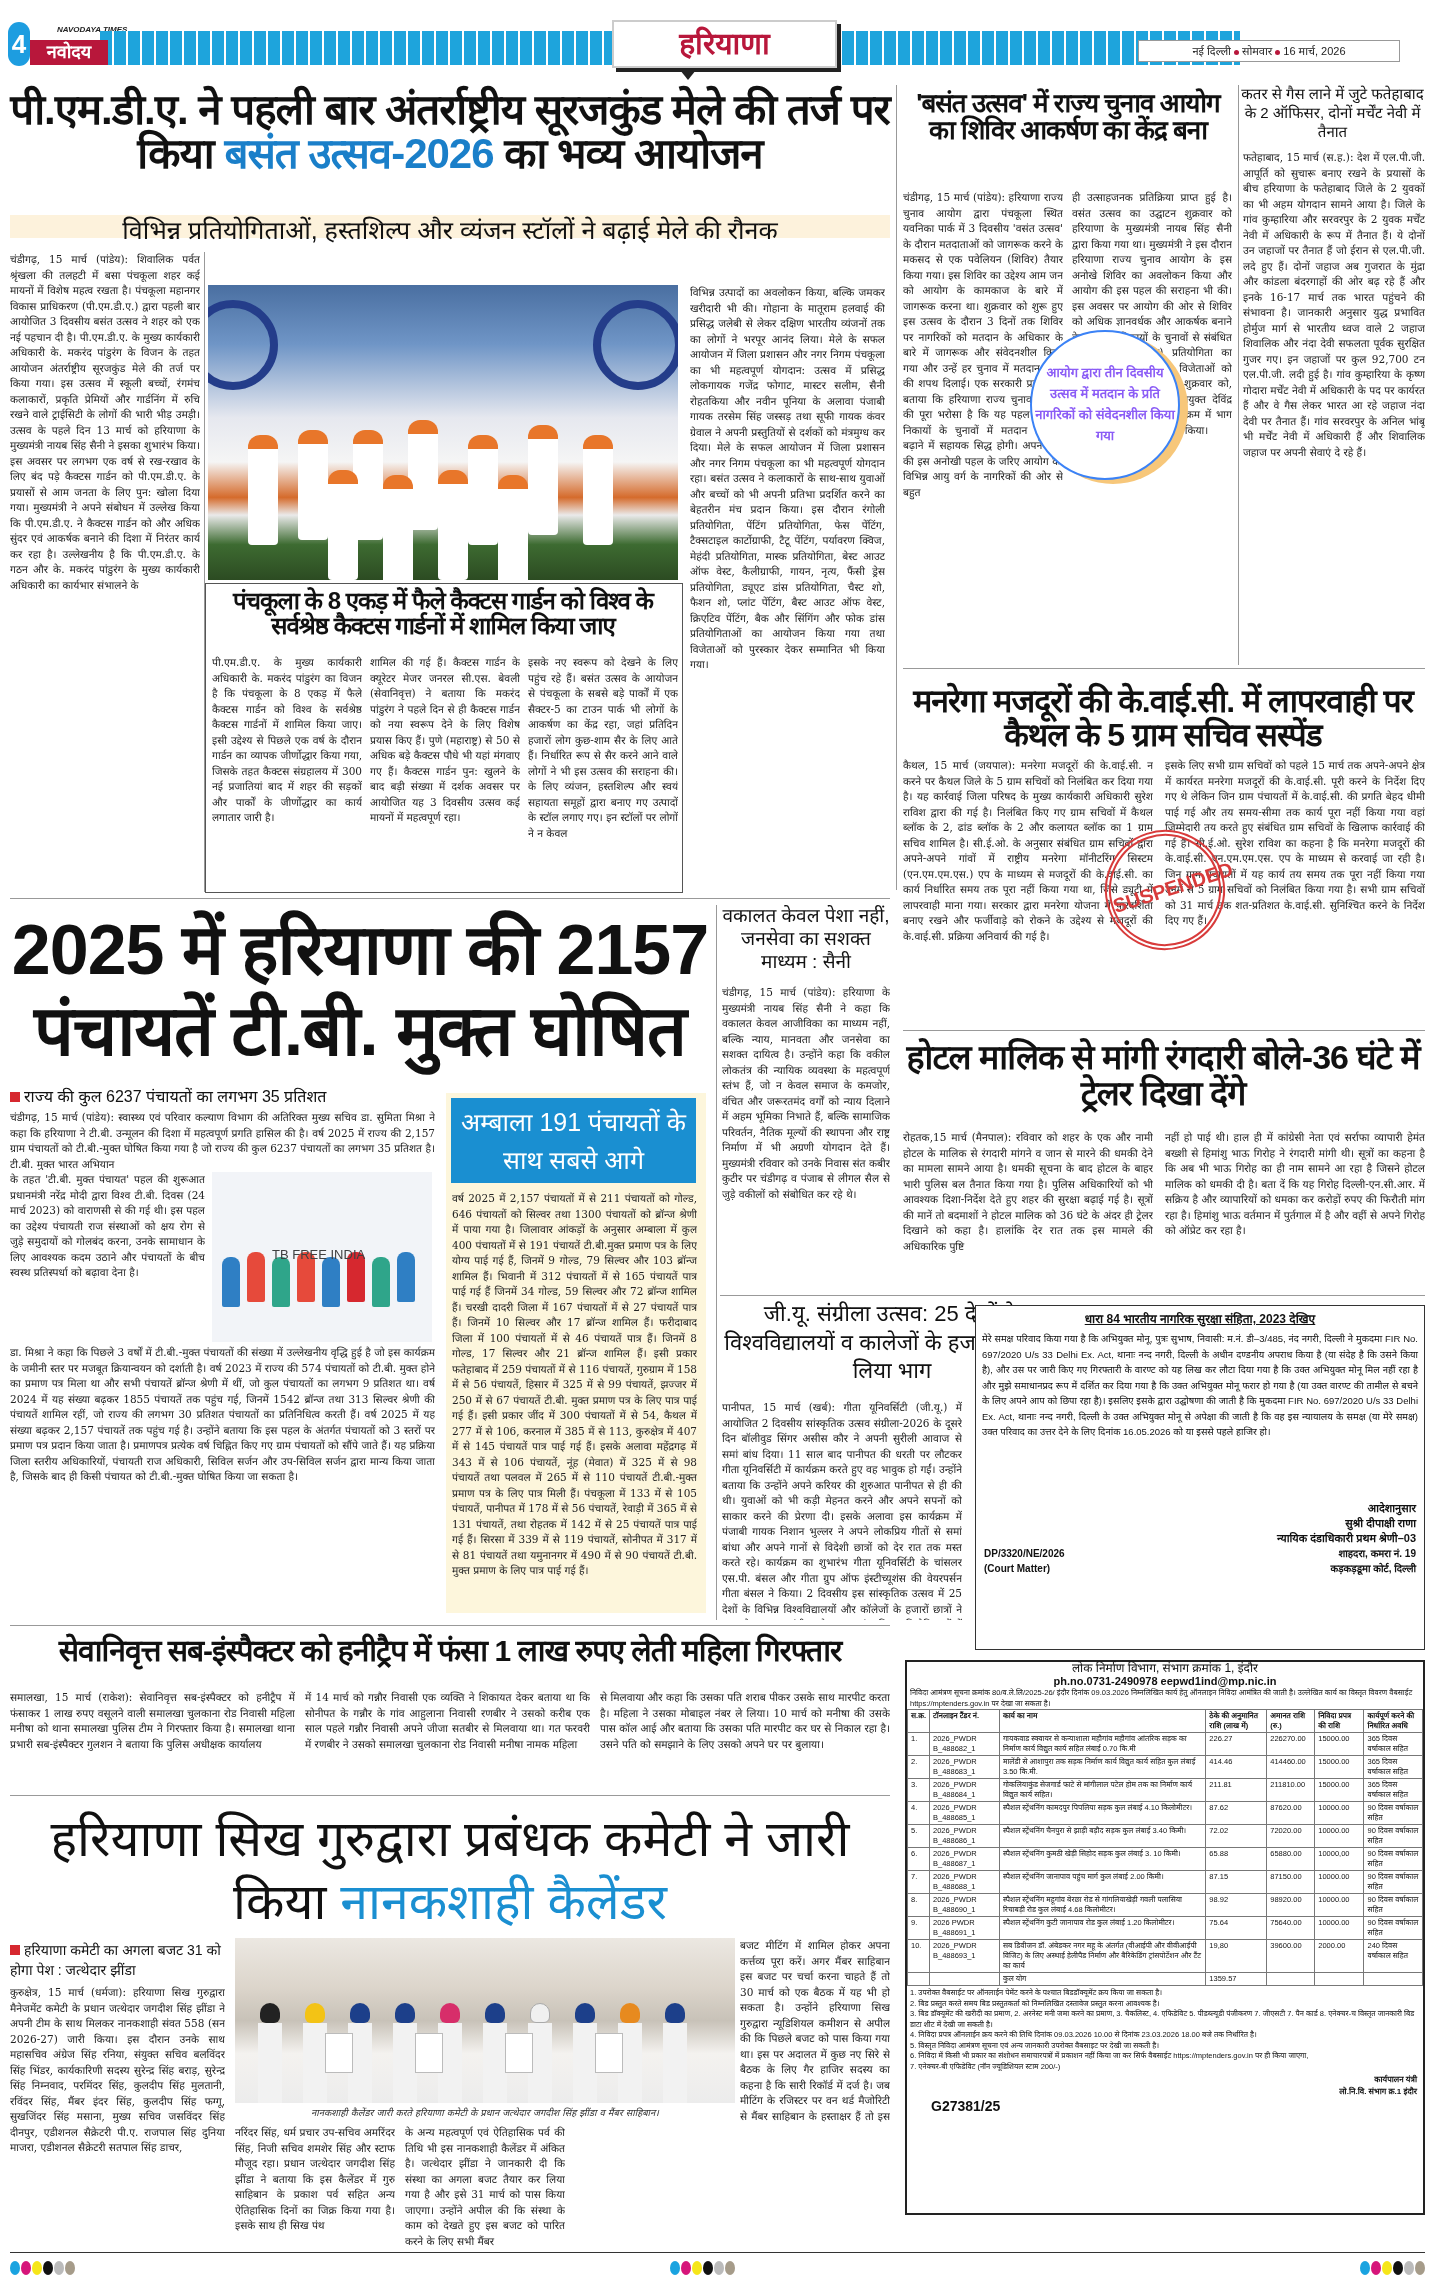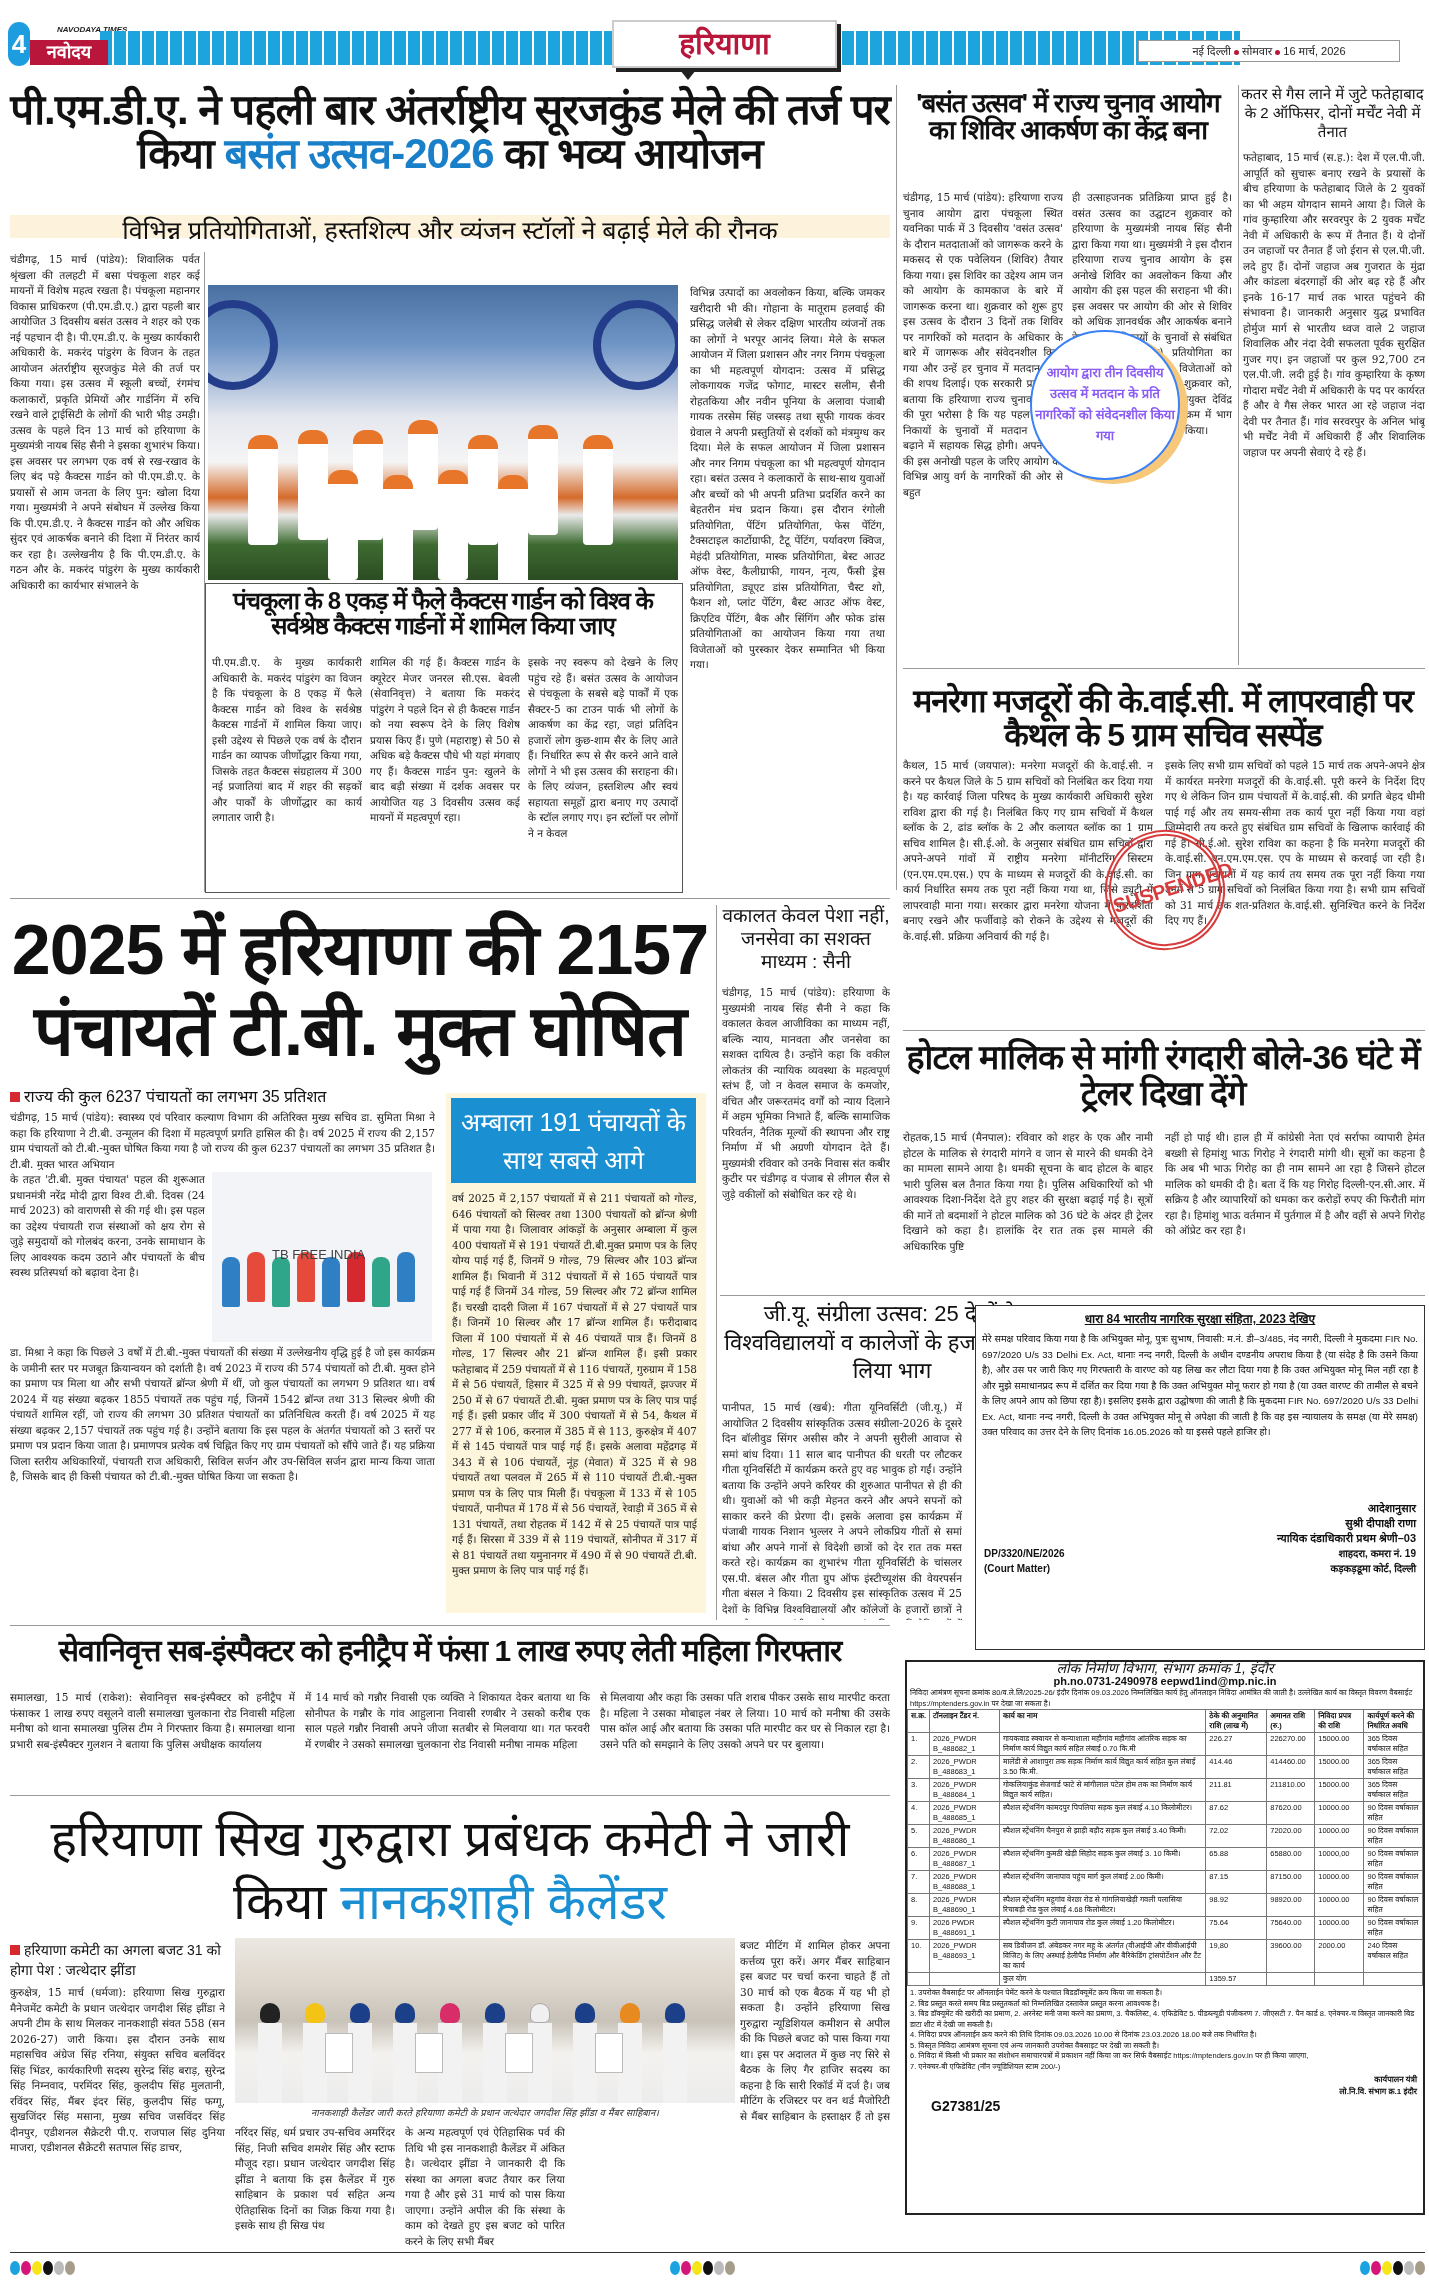--- a/index.html
+++ b/index.html
@@ -61,21 +61,21 @@
   
   .court { left: 975px; top: 1305px; width: 450px; height: 345px; border: 1px solid #333; background: #fff; }
   .court-head { background: #111; color: #fff; font-family: "Liberation Sans", sans-serif; font-size: 19px; text-align: center; line-height: 23px; padding: 6px 0; font-weight: bold; }
   .court-sub { font-size: 12px; font-weight: bold; text-align: center; text-decoration: underline; padding: 4px 0; font-family: "Liberation Sans", sans-serif; }
   .court-body { font-family: "Liberation Sans", sans-serif; font-size: 9.5px; line-height: 15.5px; padding: 0 6px; text-align: justify; }
   .court-sign { font-family: "Liberation Sans", sans-serif; font-size: 11px; font-weight: bold; text-align: right; padding-right: 8px; line-height: 15px; }
 
   
   .tender { left: 905px; top: 1660px; width: 520px; height: 555px; border: 2px solid #222; background: #fff; }
   .tender-head { font-family: "Liberation Sans", sans-serif; font-size: 26px; font-weight: bold; text-align: center; line-height: 30px; padding-top: 2px; }
-  .tender-sub { font-family: "Liberation Sans", sans-serif; font-size: 14px; text-align: center; line-height: 12px; font-style: italic; }
+  .tender-sub { font-family: "Liberation Sans", sans-serif; font-size: 12px; text-align: center; line-height: 12px; }
   .tender-ph { font-family: "Liberation Sans", sans-serif; font-size: 11px; font-weight: bold; text-align: center; line-height: 14px; }
   .tender-intro { font-family: "Liberation Sans", sans-serif; font-size: 7.5px; line-height: 10.5px; padding: 0 3px; }
   table.tt { border-collapse: collapse; width: 100%; font-family: "Liberation Sans", sans-serif; font-size: 7.5px; }
   table.tt th, table.tt td { border: 1px solid #777; padding: 1px 3px; vertical-align: top; text-align: left; line-height: 10px; }
   table.tt th { font-weight: bold; }
   .tender-notes { font-family: "Liberation Sans", sans-serif; font-size: 7.5px; line-height: 10.5px; padding: 2px 3px; }
   .tender-sign { font-family: "Liberation Sans", sans-serif; font-size: 8px; font-weight: bold; text-align: right; padding-right: 6px; line-height: 12px; }
   .tender-code { font-family: "Liberation Sans", sans-serif; font-size: 14px; font-weight: bold; padding-left: 24px; }
 
   .reg-dots { position: absolute; top: 2260px; }

